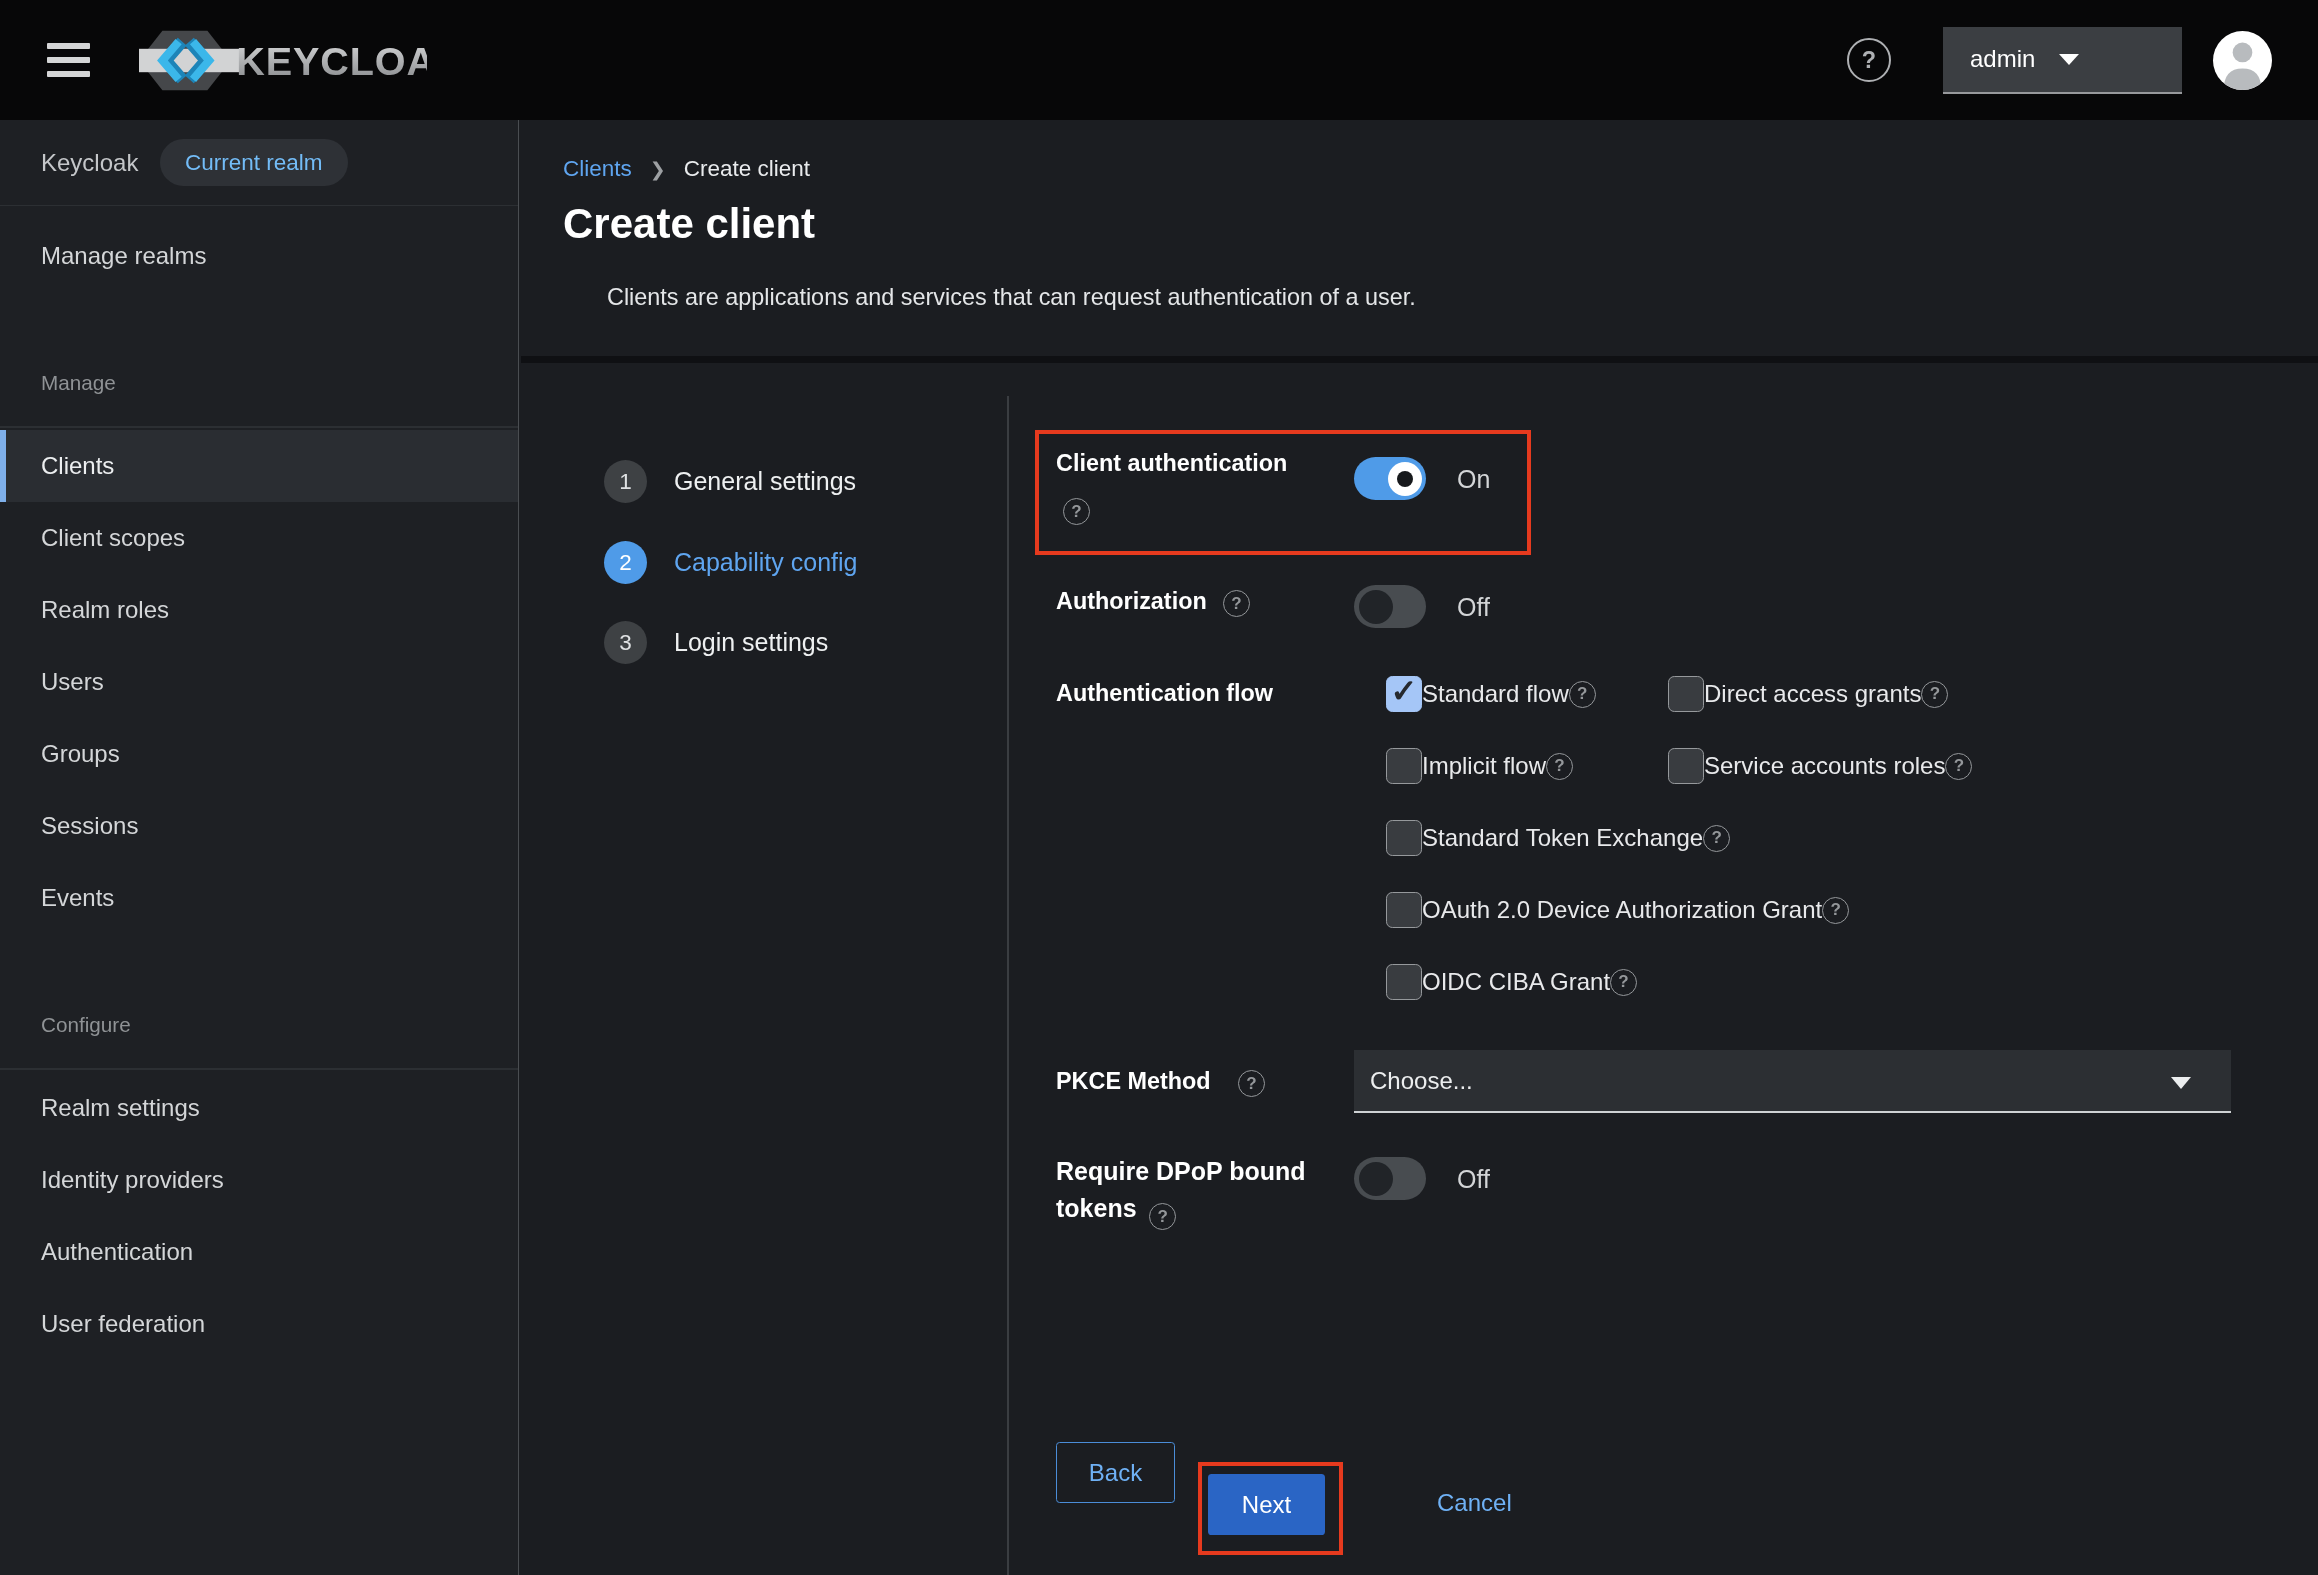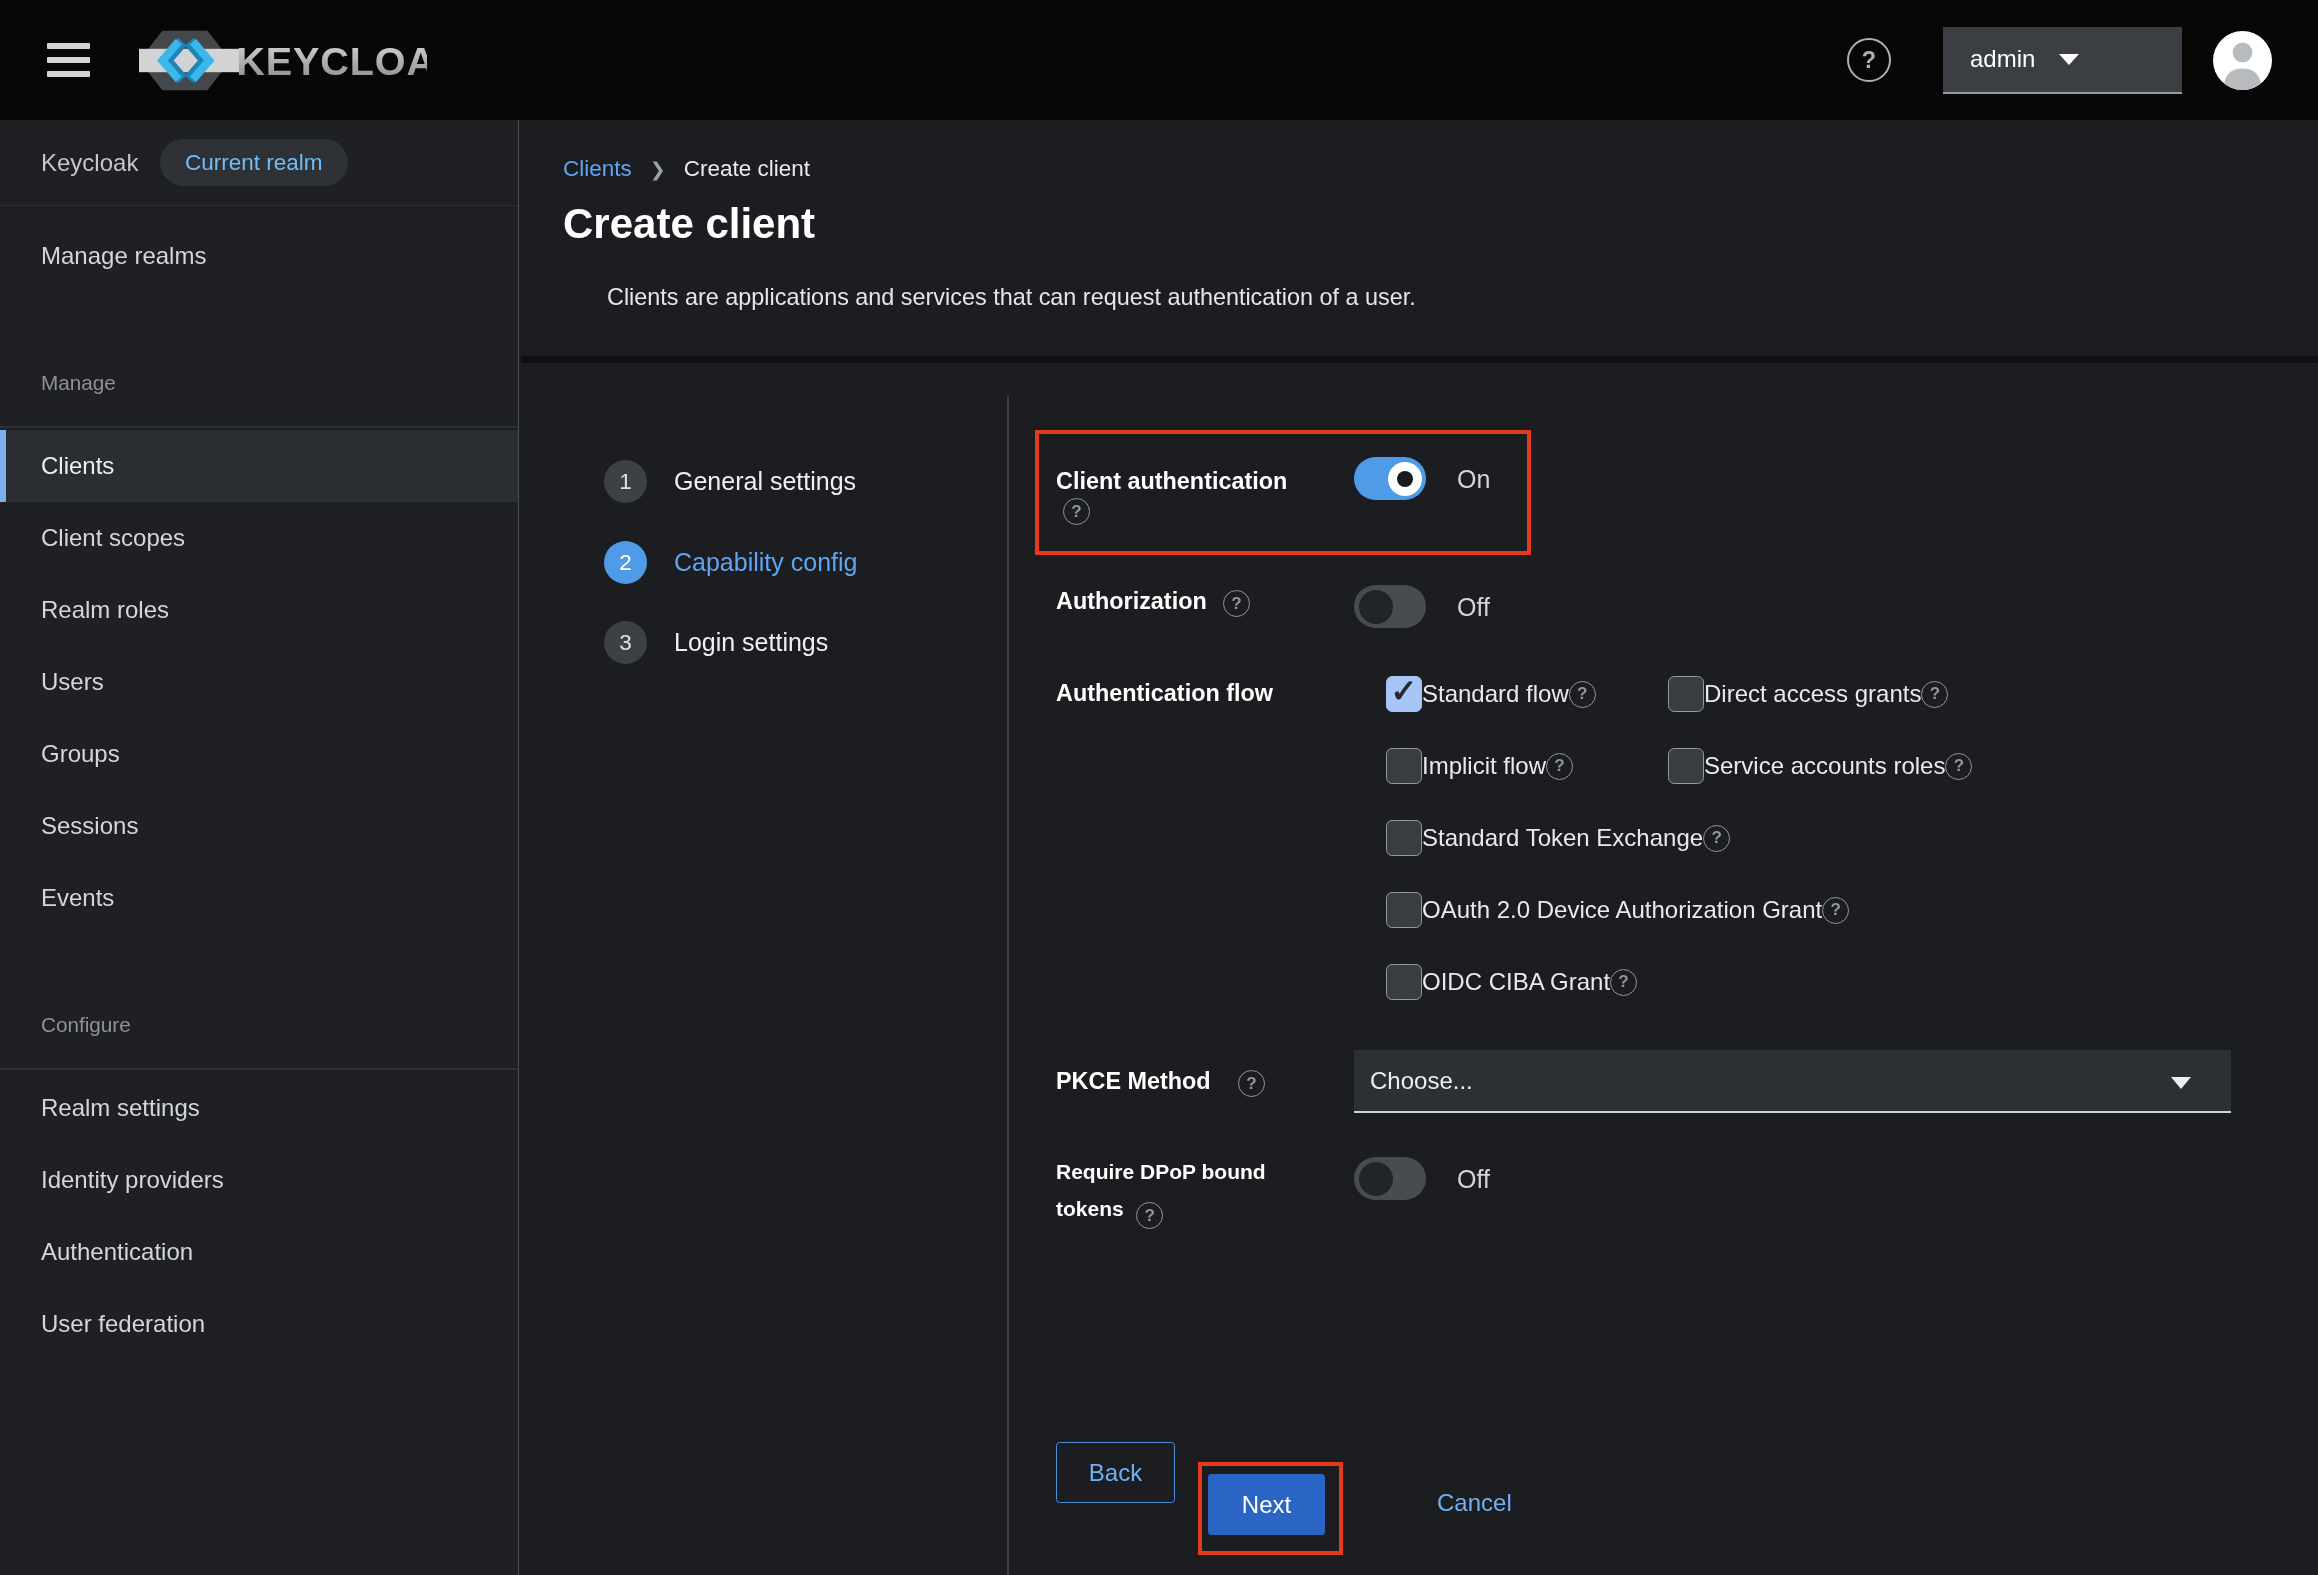--- a/index.html
+++ b/index.html
@@ -88,21 +88,21 @@
   .cb.checked::before{content:"\2713";color:#26292e;font-size:32px;font-weight:bold;margin-top:-5.4px;}
   .cb-label{font-size:24px;color:#e8e9eb;}
 
   .select{position:absolute;left:1354px;top:1050px;width:877px;height:63px;background:#2c2f33;
           border:0;border-bottom:2.7px solid #cfd2d4;box-sizing:border-box;display:flex;align-items:center;
           padding-left:16px;font-size:24px;color:#eceeef;cursor:pointer;}
   .select-caret{position:absolute;right:40px;top:27px;width:0;height:0;
                 border-left:10.8px solid transparent;border-right:10.8px solid transparent;
                 border-top:12.6px solid #eceeef;}
 
-  .dpop-label{position:absolute;left:1056px;top:1153px;width:297px;font-size:21px;font-weight:bold;
+  .dpop-label{position:absolute;left:1056px;top:1153px;width:297px;font-size:25px;font-weight:bold;
               color:#fff;line-height:37px;}
   .dpop-label .q{vertical-align:-5.4px;margin-left:12.6px;}
 
   .btn{position:absolute;display:flex;align-items:center;justify-content:center;font-size:24px;
        border-radius:3.6px;cursor:pointer;box-sizing:border-box;}
   .btn-secondary{left:1056px;top:1442px;width:119px;height:61px;border:1.8px solid #4b8dd8;
                  color:#6fb1f5;background:transparent;}
   .btn-primary{left:1208px;top:1474px;width:117px;height:61px;background:#2a65c5;color:#fff;}
   .link{position:absolute;font-size:24px;color:#6fb1f5;cursor:pointer;}
 </style>
@@ -192,21 +192,21 @@
         <span class="step-circle">2</span>
         <span class="step-label">Capability config</span>
       </div>
       <div class="step" style="top: 621px;">
         <span class="step-circle">3</span>
         <span class="step-label">Login settings</span>
       </div>
     </div>
 
   <div class="hl-box" style="left:1035px;top:430px;width:488px;height:117px;"></div>
-  <div class="fld-label" style="left:1056px;top:468px;">Client authentication</div>
+  <div class="fld-label" style="left:1056px;top:450px;">Client authentication</div>
   <span class="q abs-q" style="left:1063px;top:498px;"></span>
   <div class="switch on" style="left:1354px;top:457px;">
     <div class="knob"></div>
   </div>
   <div class="sw-state" style="left:1457px;top:465px;">On</div>
 
   <div class="fld-label" style="left:1056px;top:588px;">Authorization</div>
   <span class="q abs-q" style="left:1223px;top:590px;"></span>
   <div class="switch off" style="left:1354px;top:585px;">
     <div class="knob"></div>

